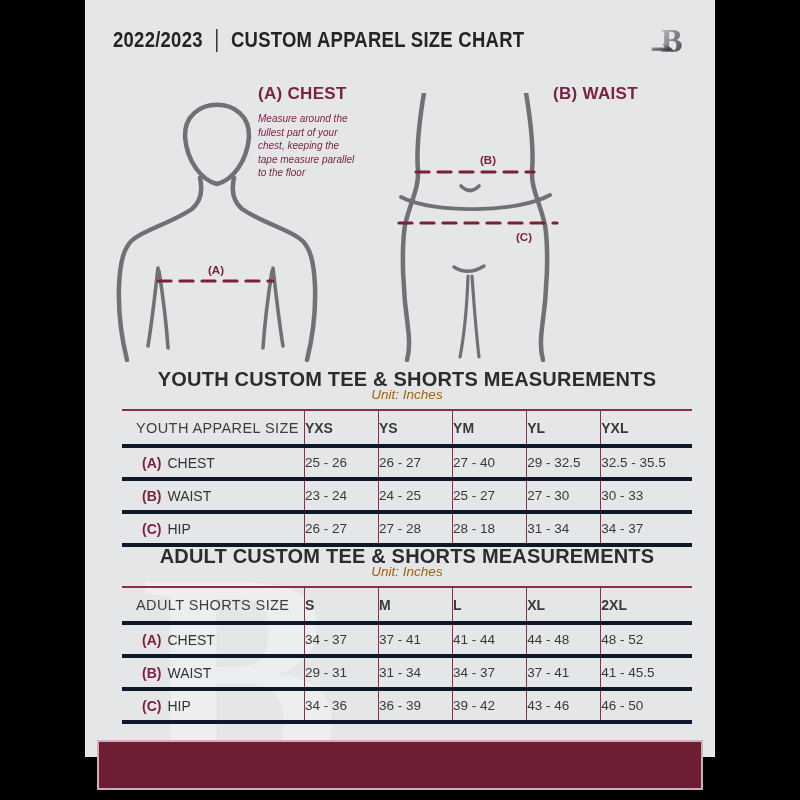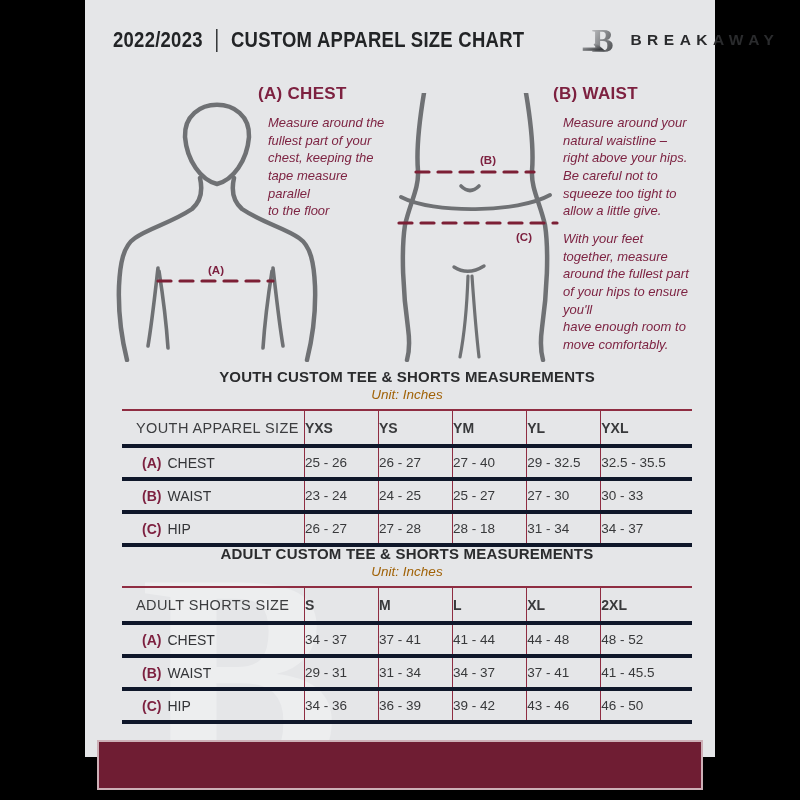--- a/index.html
+++ b/index.html
@@ -19,25 +19,25 @@
   
   .guide{position:absolute;top:70px;left:0;width:100%;height:300px;}
   .fig{position:absolute;}
   .fig-left{left:28px;top:12px;}
   .fig-right{left:303px;top:23px;}
   .guide-block{position:absolute;}
   .g-chest{left:173px;top:14px;width:142px;}
   .g-waist{left:468px;top:14px;width:150px;}
   .g-hips{left:468px;top:150px;width:150px;}
   .guide-block h3{margin:0 0 8px 0;font-size:17px;font-weight:bold;color:#7d2140;letter-spacing:.3px;}
-  .guide-block p{margin:10px;font-size:13px;font-style:italic;color:#7d2342;line-height:1.36;white-space:pre-line;}
+  .guide-block p{margin:0;font-size:10px;font-style:italic;color:#7d2342;line-height:1.36;white-space:pre-line;}
 
   
   .sect-title{position:absolute;left:37px;width:570px;text-align:center;font-weight:bold;
-       font-size:15px;color:#2b2c2e;letter-spacing:.2px;z-index:2;}
+       font-size:20px;color:#2b2c2e;letter-spacing:.2px;z-index:2;}
   .sect-unit{position:absolute;left:37px;width:570px;text-align:center;font-style:italic;
        font-size:13.5px;color:#a16207;z-index:2;}
   .t-youth-title{top:368px;} .t-youth-unit{top:387px;}
   .t-adult-title{top:545px;} .t-adult-unit{top:564px;}
 
   
   .size-table{position:absolute;left:37px;width:570px;border-collapse:collapse;table-layout:fixed;
        color:#38393b;z-index:2;border-top:2px solid #8f2d42;}
   .tbl-youth{top:409px;} .tbl-adult{top:586px;}
   .size-table col:nth-child(1){width:32%;}
@@ -80,21 +80,20 @@
           <linearGradient id="metal" x1="0" y1="0" x2="1" y2="1">
             <stop offset="0" stop-color="#c9cacc"></stop>
             <stop offset="0.45" stop-color="#8a8c8f"></stop>
             <stop offset="1" stop-color="#3c3e41"></stop>
           </linearGradient>
         </defs>
         <text x="25" y="33" text-anchor="middle" font-family="'Liberation Serif',serif" font-size="36" font-weight="bold" fill="url(#metal)">B</text>
         <path d="M5 11 L25 11" stroke="url(#metal)" stroke-width="3.4" fill="none"></path>
         <path d="M3 30 L23 30 L16 24" stroke="url(#metal)" stroke-width="3.4" fill="none"></path>
       </svg>
-      <span class="brand-name">BREAKAWAY</span>
     </div>
   </div>
 
   <div class="guide">
 
     <svg class="fig fig-left" width="205" height="280" viewBox="0 0 205 280" fill="none" stroke="#6f7174" stroke-width="4.5" stroke-linecap="round">
       <path d="M72,55 C70,12 138,12 136,55 C134,79 120,98 104,102 C88,98 74,79 72,55 Z"></path>
       <path d="M87,96 C90,109 88,119 79,127 C58,141 36,146 22,156 C10,164 7,182 6,204 C5,232 9,258 14,278"></path>
       <path d="M121,96 C118,109 120,119 129,127 C150,141 172,146 186,156 C198,164 201,182 202,204 C203,232 199,258 194,278"></path>
       <g stroke-width="3.6">
@@ -124,35 +123,22 @@
     <div class="guide-block g-chest">
       <h3>(A) CHEST</h3>
       <p>Measure around the
 fullest part of your
 chest, keeping the
 tape measure parallel
 to the floor</p>
     </div>
     <div class="guide-block g-waist">
       <h3>(B) WAIST</h3>
-      <p>Measure around your
-natural waistline –
-right above your hips.
-Be careful not to
-squeeze too tight to
-allow a little give.</p>
     </div>
     <div class="guide-block g-hips">
-      <p>With your feet
-together, measure
-around the fullest part
-of your hips to ensure
-you'll
-have enough room to
-move comfortably.</p>
     </div>
   </div>
 
   <div class="watermark">B</div>
 
   <div class="sect-title t-youth-title">YOUTH CUSTOM TEE &amp; SHORTS MEASUREMENTS</div>
   <div class="sect-unit t-youth-unit">Unit: Inches</div>
   <table class="size-table tbl-youth">
       <colgroup>
         <col>

